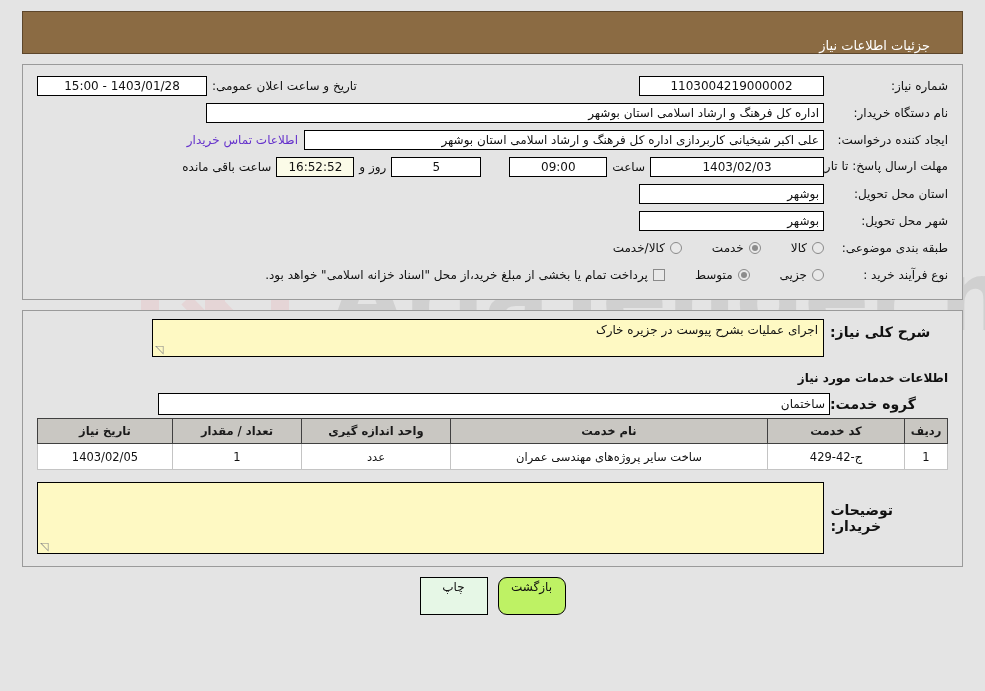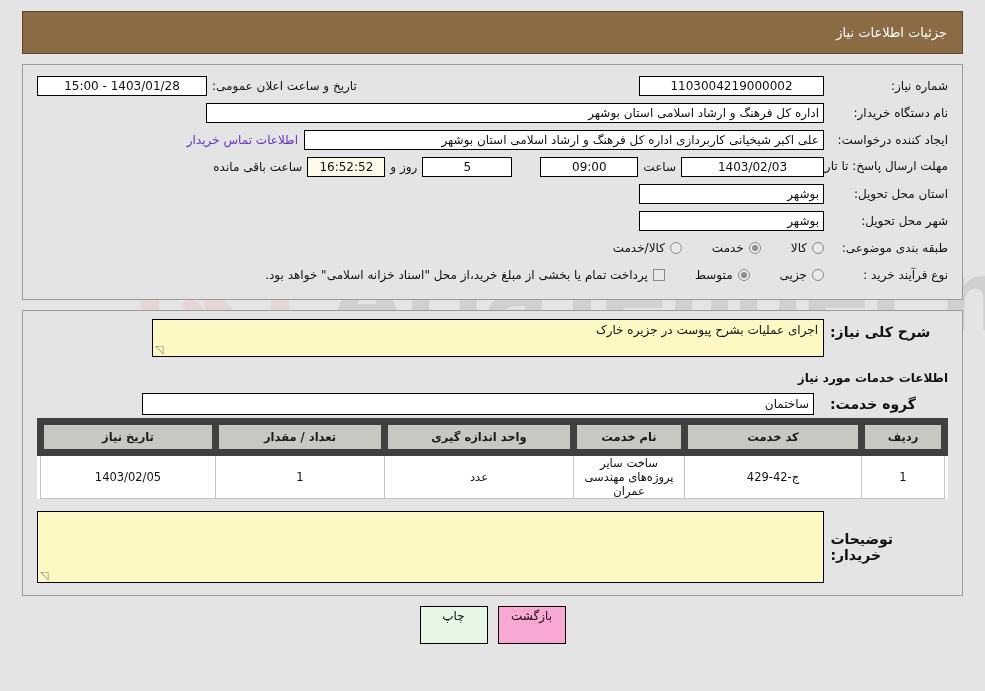--- a/index.html
+++ b/index.html
@@ -27,23 +27,23 @@
   }
 
   
   .header-bar {
     margin: 11px 22px 0 22px;
     height: 43px;
     background: #8b6b43;
     border: 1px solid #5d462b;
     box-sizing: border-box;
     display: flex;
-    align-items: center;
+    align-items: flex-end;
     justify-content: flex-start;
-    padding: 0 15px;
+    padding: 0 32px;
   }
   .header-title {
     color: #ffffff;
     font-size: 13px;
     letter-spacing: .2px;
   }
 
   
   .panel {
     margin: 10px 22px 0 22px;
@@ -164,26 +164,26 @@
 
   
   table.grid {
     border-collapse: collapse;
     width: 100%;
     font-size: 11px;
     background: #fff;
   }
   table.grid th {
     background: #c9c7c2;
-    border: 7px solid #404040;
+    border: 1px solid #404040;
     height: 24px;
     font-weight: bold;
     font-size: 11.5px;
     color: #1a1a1a;
-    padding: 0 21px;
+    padding: 0 4px;
   }
   table.grid td {
     border: 1px solid #c4c4c4;
     height: 25px;
     text-align: center;
     padding: 0 4px;
     background: #fff;
     font-size: 11.5px;
   }
 
@@ -197,21 +197,21 @@
   .btn {
     border: 1px solid #000;
     height: 38px;
     min-width: 68px;
     font-size: 12px;
     line-height: 19px;
     text-align: center;
     cursor: pointer;
     box-sizing: border-box;
   }
-  .btn.back { background: #f9a8d4; }
+  .btn.back { background: #bef264; border-radius: 9px; }
   .btn.print { background: #e6f7e6; }
 </style>
 </head>
 <body>
 
 <svg class="watermark" viewBox="0 0 985 691">
   <g opacity="0.30">
     <path d="M150 250 L150 310 Q150 370 215 400 Q280 370 280 310 L280 250 Z" fill="none" stroke="#e8b4b8" stroke-width="18"></path>
     <path d="M200 285 L232 318 M186 300 L218 333" stroke="#e8b4b8" stroke-width="13"></path>
     <path d="M205 300 L205 362 L185 362 L215 398 L245 362 L225 362 L225 300 Z" fill="#e8b4b8"></path>
@@ -240,21 +240,21 @@
     </div>
 
     <div class="row">
       <div class="lbl lbl-w">ایجاد کننده درخواست:</div>
       <div class="fld rt" style="width:520px">علی اکبر شیخیانی کاربردازی اداره کل فرهنگ و ارشاد اسلامی استان بوشهر</div>
       <div class="link">اطلاعات تماس خریدار</div>
     </div>
 
     <div class="row">
       <div class="lbl lbl-w lbl-2line">مهلت ارسال پاسخ: تا تاریخ:</div>
-      <div class="fld" style="width:143px">1403/02/03</div>
+      <div class="fld" style="width:174px">1403/02/03</div>
       <div class="plain">ساعت</div>
       <div class="fld" style="width:98px">09:00</div>
       <div style="width:28px"></div>
       <div class="fld" style="width:90px">5</div>
       <div class="plain">روز و</div>
       <div class="fld yellow" style="width:78px">16:52:52</div>
       <div class="plain">ساعت باقی مانده</div>
     </div>
 
     <div class="row">
@@ -309,21 +309,21 @@
       <div class="bold-lbl" style="width:118px;text-align:left;padding-left:6px;padding-top:5px">شرح کلی نیاز:</div>
       <div class="ta" style="width:672px;height:38px">
         <span>اجرای عملیات بشرح پیوست در جزیره خارک</span>
         <span class="handle">◸</span>
       </div>
     </div>
 
     <div class="section-title">اطلاعات خدمات مورد نیاز</div>
 
     <div class="row">
-      <div class="bold-lbl" style="width:118px;text-align:left;padding-left:16px">گروه خدمت:</div>
+      <div class="bold-lbl" style="width:118px;text-align:left;padding-left:0">گروه خدمت:</div>
       <div class="fld rt" style="width:672px;height:22px;line-height:20px">ساختمان</div>
     </div>
 
     <table class="grid">
       <thead>
         <tr>
           <th style="width:34px">ردیف</th>
           <th style="width:128px">کد خدمت</th>
           <th>نام خدمت</th>
           <th style="width:140px">واحد اندازه گیری</th>

